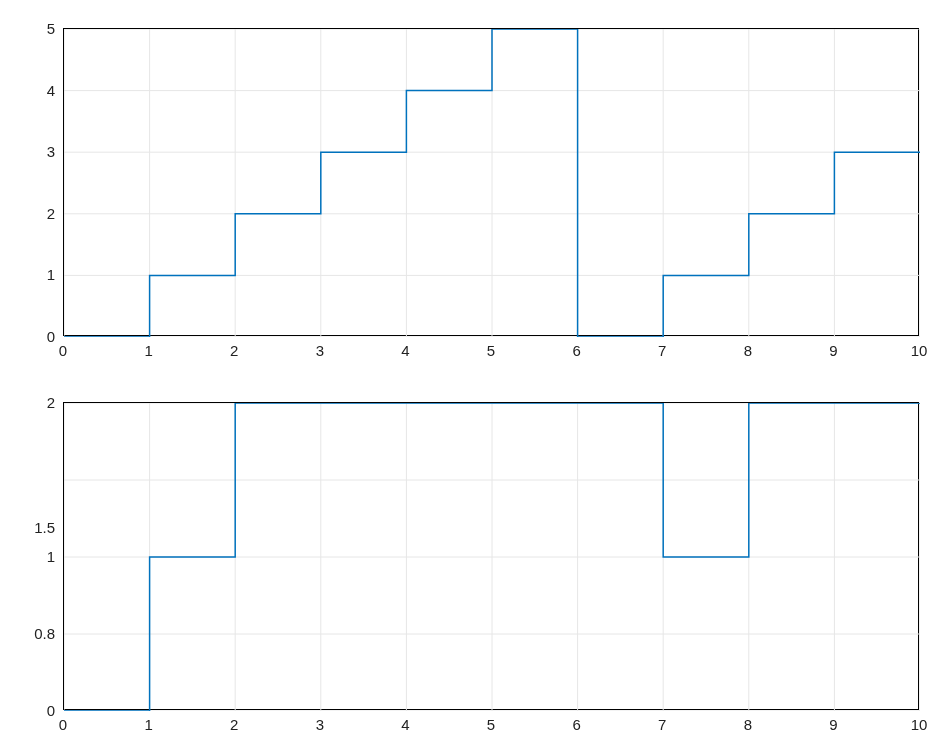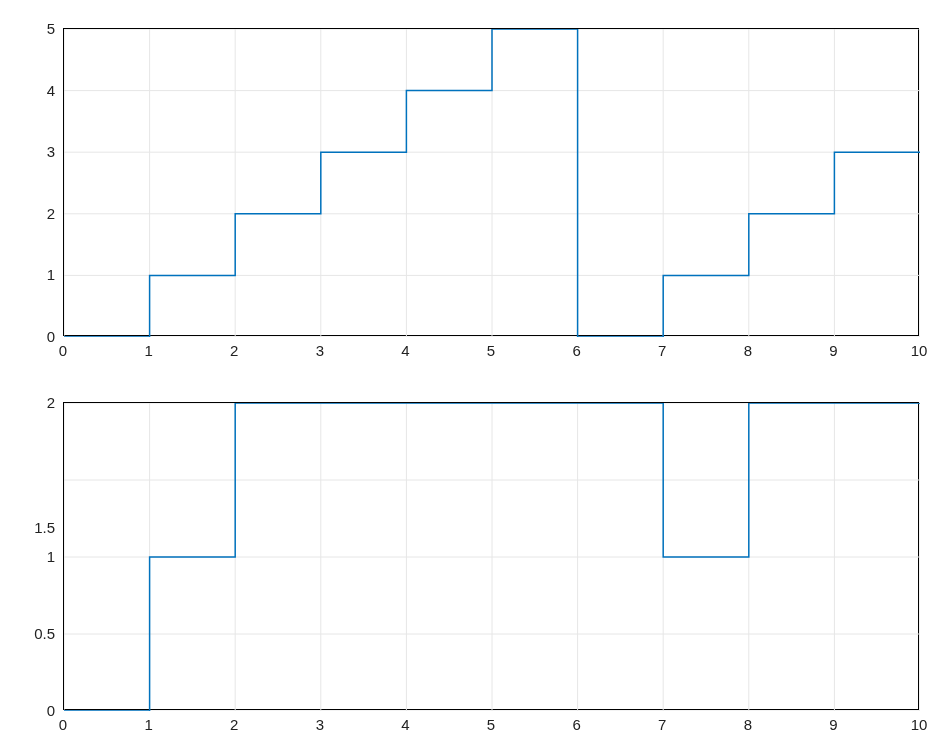--- a/index.html
+++ b/index.html
@@ -119,18 +119,18 @@
       <div class="tick-label tick-x" style="left: 234.2px; top: 716px;">2</div>
       <div class="tick-label tick-x" style="left: 319.8px; top: 716px;">3</div>
       <div class="tick-label tick-x" style="left: 405.4px; top: 716px;">4</div>
       <div class="tick-label tick-x" style="left: 491px; top: 716px;">5</div>
       <div class="tick-label tick-x" style="left: 576.6px; top: 716px;">6</div>
       <div class="tick-label tick-x" style="left: 662.2px; top: 716px;">7</div>
       <div class="tick-label tick-x" style="left: 747.8px; top: 716px;">8</div>
       <div class="tick-label tick-x" style="left: 833.4px; top: 716px;">9</div>
       <div class="tick-label tick-x" style="left: 919px; top: 716px;">10</div>
       <div class="tick-label tick-y" style="left: 55px; top: 710px;">0</div>
-      <div class="tick-label tick-y" style="left: 55px; top: 633px;">0.5</div>
+      <div class="tick-label tick-y" style="left: 55px; top: 633px;">0.8</div>
       <div class="tick-label tick-y" style="left: 55px; top: 556px;">1</div>
       <div class="tick-label tick-y" style="left: 55px; top: 479px; margin-top: 48px;">1.5</div>
       <div class="tick-label tick-y" style="left: 55px; top: 402px;">2</div>
     </div>
 </div>
 
 </body></html>

